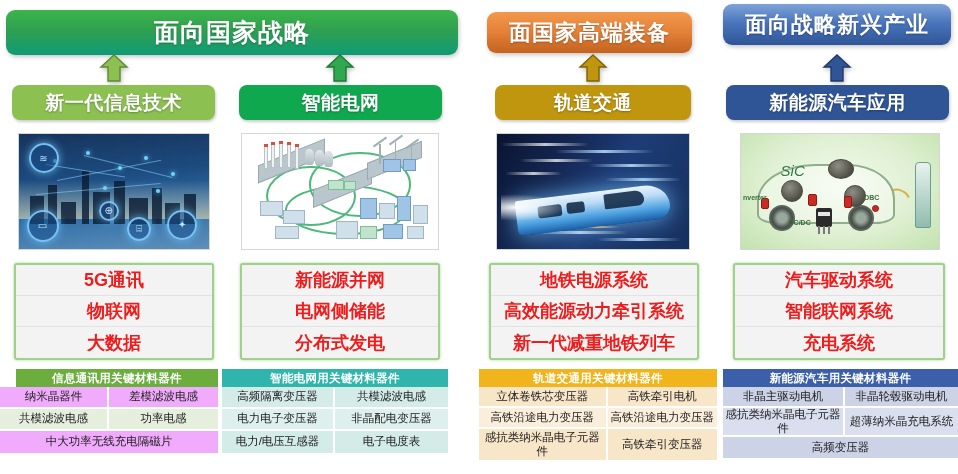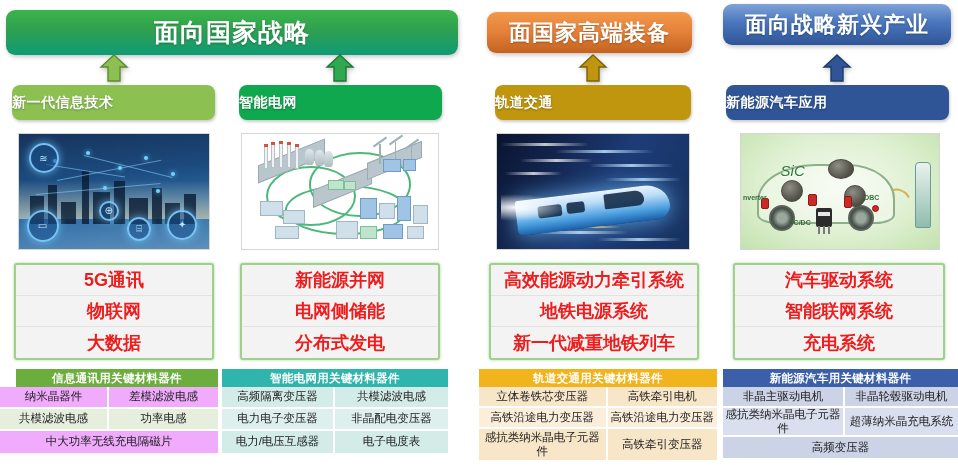--- a/index.html
+++ b/index.html
@@ -36,22 +36,22 @@
   }
 
   
   .arrow { position: absolute; width: 30px; height: 30px; }
   .arrow svg { display:block; width:100%; height:100%;
                filter: drop-shadow(1px 2px 2px rgba(0,0,0,.25)); }
 
   
   .pill {
     position: absolute; border-radius: 8px; color: #fff; font-weight: bold;
-    display: flex; align-items: center; 
-    font-size: 14px; letter-spacing: .5px;
+    display: flex; align-items: center; justify-content: center;
+    font-size: 19px; letter-spacing: .5px;
     text-shadow: 0 1px 2px rgba(0,0,0,.3);
     box-shadow: 1px 2px 3px rgba(0,0,0,.2);
   }
   .pill-1 { left: 12px;  top: 85px; width: 203px; height: 35px; background:#8cc152; }
   .pill-2 { left: 239px; top: 85px; width: 203px; height: 35px; background:#10a84f; }
   .pill-3 { left: 495px; top: 85px; width: 196px; height: 35px; background:#bf960d; }
   .pill-4 { left: 726px; top: 85px; width: 223px; height: 35px; background:#2f5597; }
 
   
   .photo {
@@ -372,22 +372,22 @@
     <div class="kline">5G通讯</div>
     <div class="kline">物联网</div>
     <div class="kline">大数据</div>
   </div>
   <div class="keybox kb-2">
     <div class="kline">新能源并网</div>
     <div class="kline">电网侧储能</div>
     <div class="kline">分布式发电</div>
   </div>
   <div class="keybox kb-3">
+    <div class="kline">地铁电源系统</div>
     <div class="kline">高效能源动力牵引系统</div>
-    <div class="kline">地铁电源系统</div>
     <div class="kline">新一代减重地铁列车</div>
   </div>
   <div class="keybox kb-4">
     <div class="kline">汽车驱动系统</div>
     <div class="kline">智能联网系统</div>
     <div class="kline">充电系统</div>
   </div>
 
   <div class="mtable mt-1">
     <div class="mt-head">信息通讯用关键材料器件</div>

